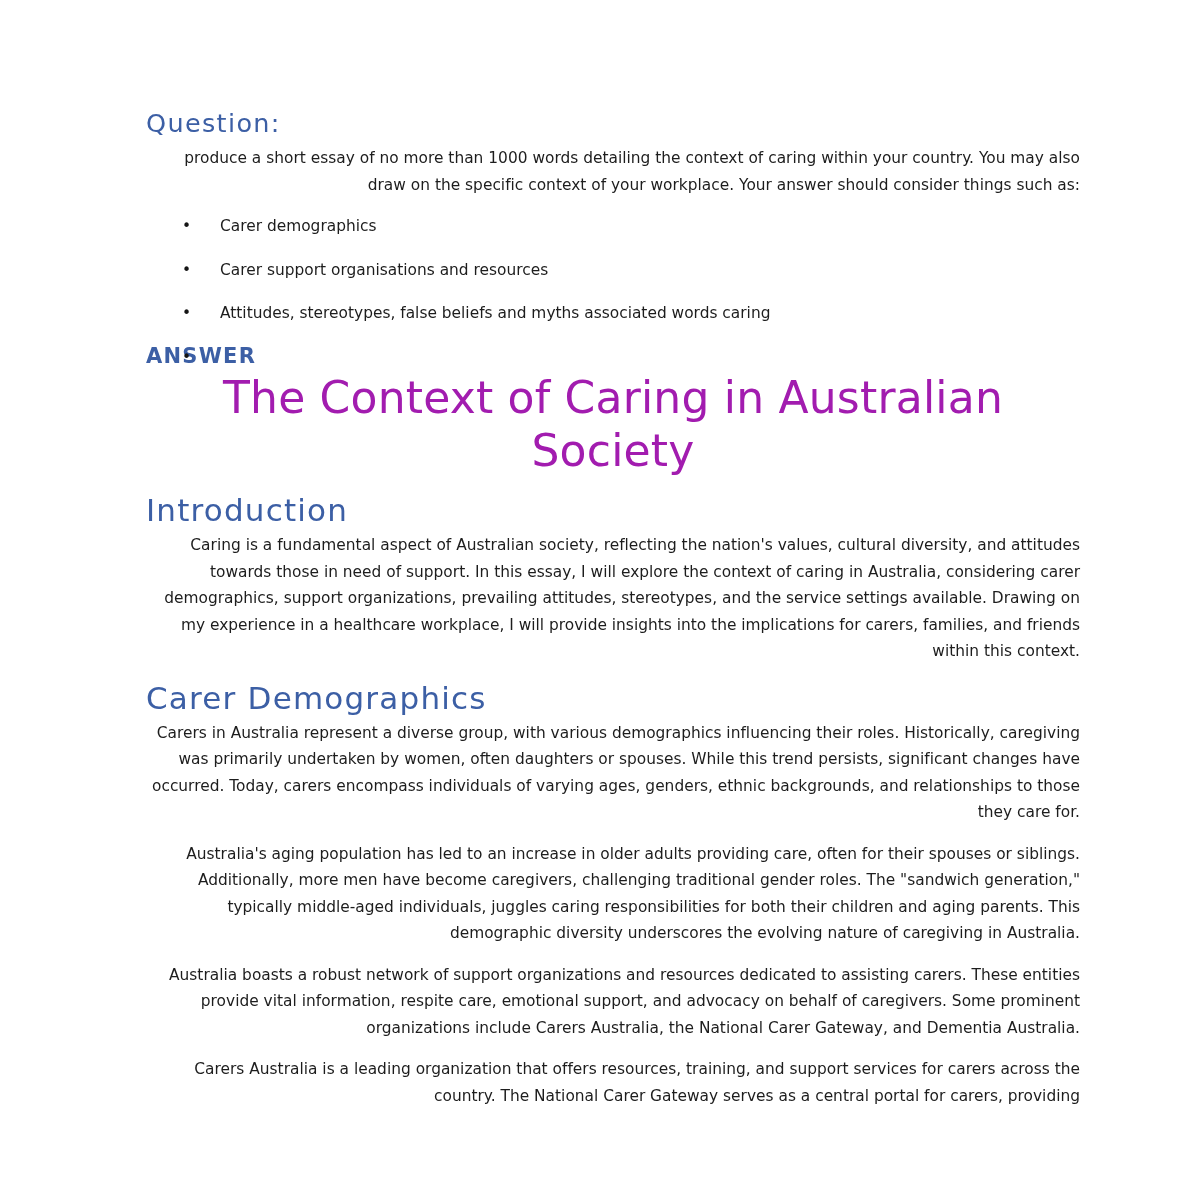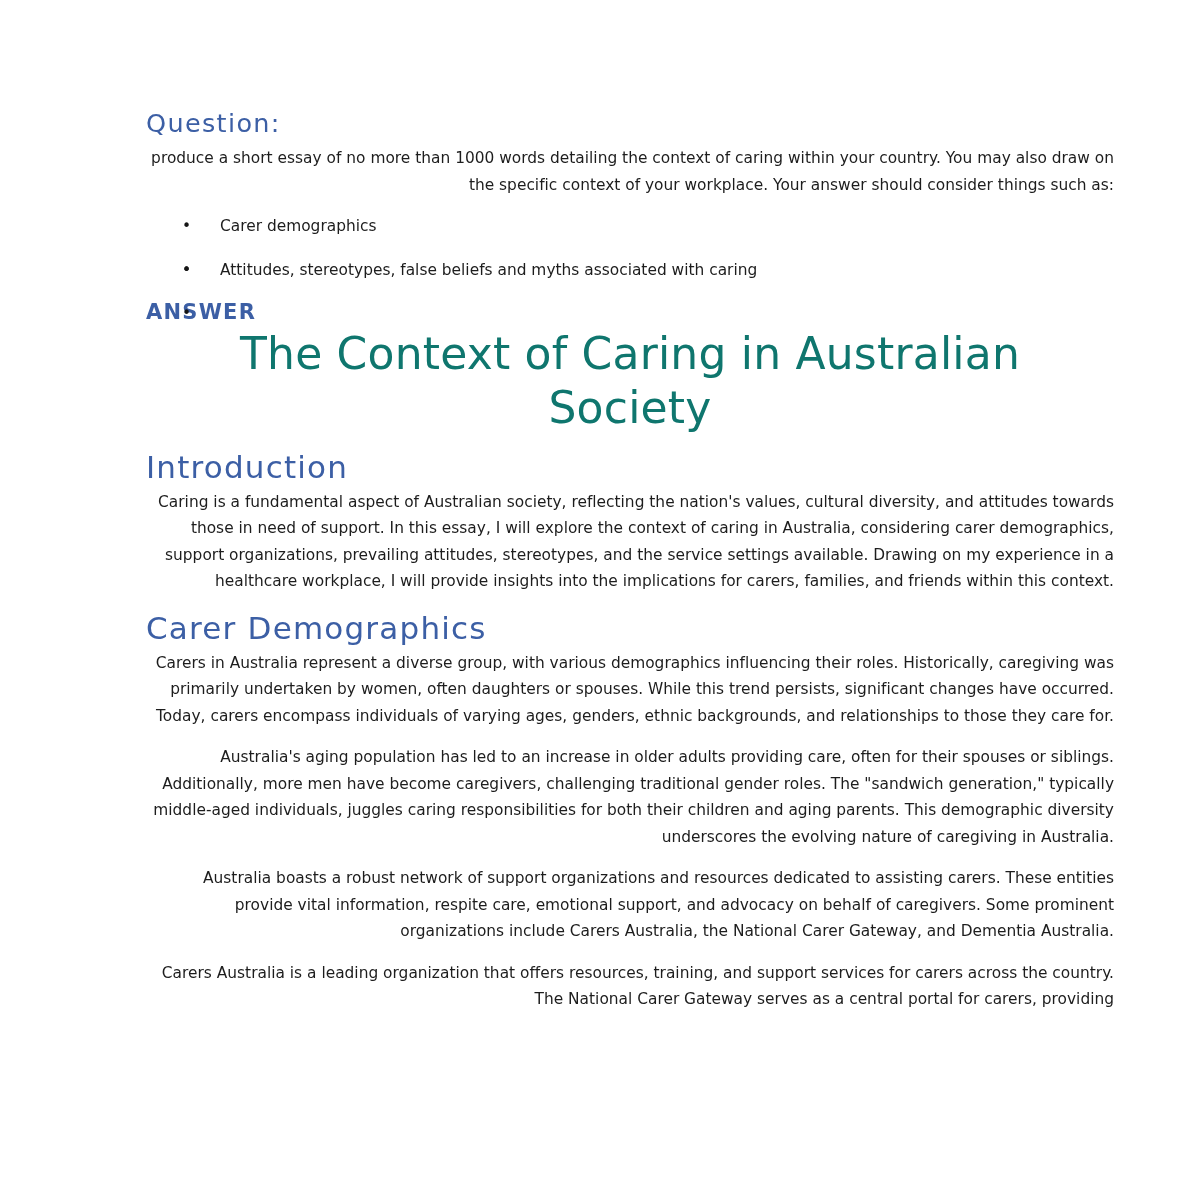--- a/index.html
+++ b/index.html
@@ -15,21 +15,21 @@
     font-family: "DejaVu Sans", sans-serif;
     -webkit-font-smoothing: antialiased;
   }
 
   .page {
     position: relative;
     width: 1200px;
     height: 1200px;
     background: #ffffff;
     box-sizing: border-box;
-    padding: 108px 86px 0 146px;
+    padding: 108px 120px 0 146px;
     overflow: hidden;
   }
 
   
   .h-question {
     font-size: 25.5px;
     font-weight: 400;
     color: #3c5fa5;
     letter-spacing: 1.35px;
     line-height: 1.22;
@@ -43,21 +43,21 @@
     color: #3c5fa5;
     letter-spacing: 1.25px;
     line-height: 1.2;
     margin: 16px 0 0 0;
     font-family: "DejaVu Sans", sans-serif;
   }
 
   .doc-title {
     font-size: 44px;
     font-weight: 400;
-    color: #0f766e;
+    color: #a21caf;
     text-align: center;
     line-height: 1.22;
     letter-spacing: 0.2px;
     margin: 2px 0 14px 0;
     padding: 0 28px;
     font-family: "DejaVu Sans", sans-serif;
   }
 
   .h-section {
     font-size: 31px;
@@ -117,24 +117,25 @@
 
   <p class="para">produce a short essay of no more than 1000 words detailing the context of caring within your country. You may also draw on the specific context of your workplace. Your answer should consider things such as:</p>
 
   <ul class="bullets">
     <li>
       <span class="bullet-dot">•</span>
       <span>Carer demographics</span>
     </li>
     <li>
       <span class="bullet-dot">•</span>
+      <span>Carer support organisations and resources</span>
     </li>
     <li>
       <span class="bullet-dot">•</span>
-      <span>Attitudes, stereotypes, false beliefs and myths associated with caring</span>
+      <span>Attitudes, stereotypes, false beliefs and myths associated words caring</span>
     </li>
     <li>
       <span class="bullet-dot">•</span>
     </li>
   </ul>
 
   <h2 class="h-answer">ANSWER</h2>
 
   <h1 class="doc-title">The Context of Caring in Australian Society</h1>
 

